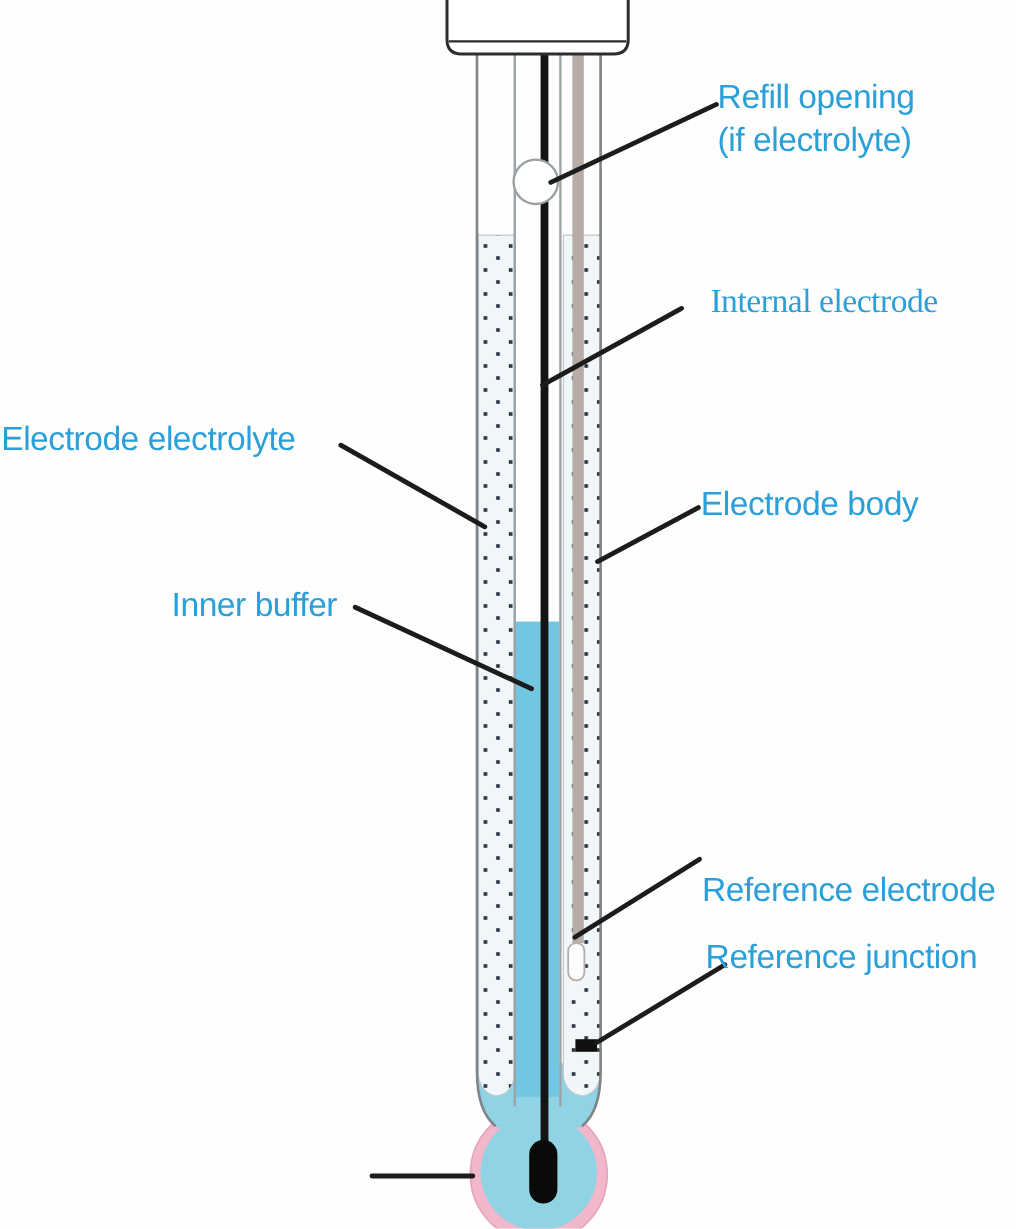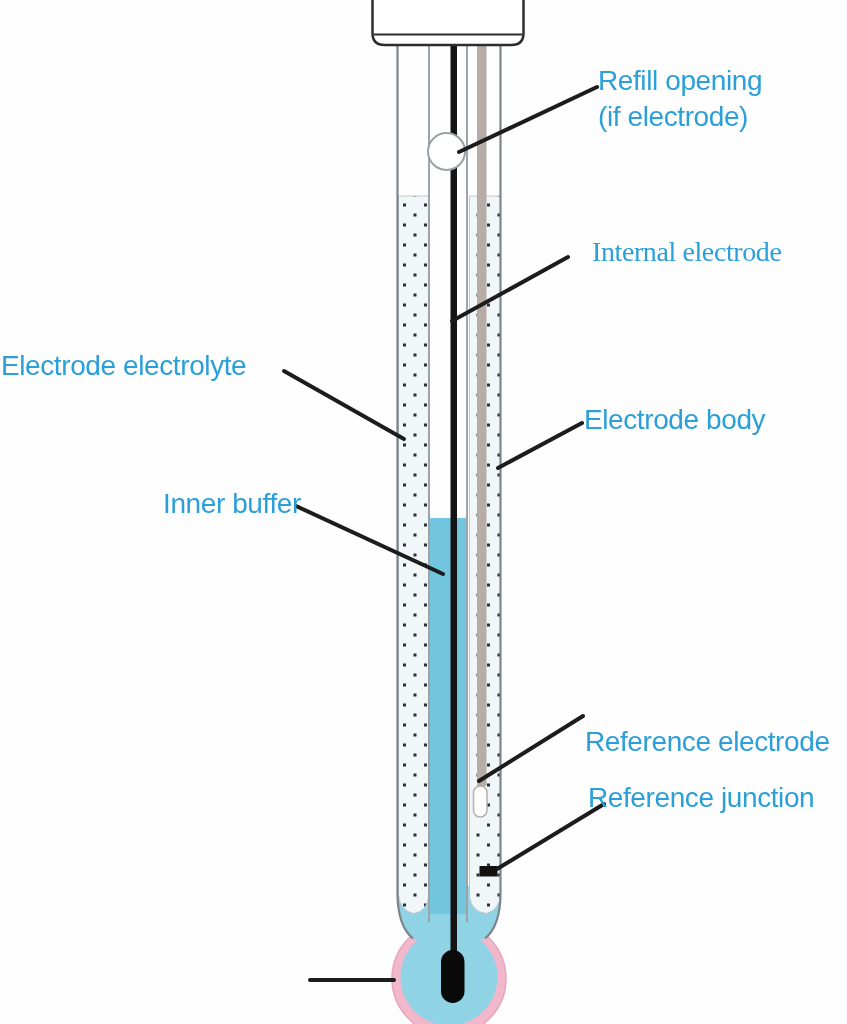--- a/index.html
+++ b/index.html
@@ -75,29 +75,29 @@
       <line x1="582" y1="423" x2="498" y2="468"></line>
       <line x1="296" y1="506" x2="443" y2="574"></line>
       <line x1="583" y1="716" x2="479" y2="781"></line>
       <line x1="604" y1="804" x2="497" y2="869"></line>
       <line x1="310" y1="980" x2="394" y2="980"></line>
     </g>
   </svg>
 
   <div class="label" style="left:598px; top:63px;">
     <span>Refill opening</span>
-    <span>(if electrode)</span>
+    <span>(if electrolyte)</span>
   </div>
 
   <div class="label" style="left:592px; top:234px;font-family:Liberation Serif, serif;">Internal electrode</div>
 
   <div class="label" style="left:1px; top:348px;">Electrode electrolyte</div>
 
   <div class="label" style="left:584px; top:402px;">Electrode body</div>
 
-  <div class="label" style="left:143px; top:486px;margin-left:20px;">Inner buffer</div>
+  <div class="label" style="left:143px; top:486px;">Inner buffer</div>
 
   <div class="label" style="left:585px; top:724px;">Reference electrode</div>
 
   <div class="label" style="left:588px; top:780px;">Reference junction</div>
 
 
 </div>
 
 </body></html>

